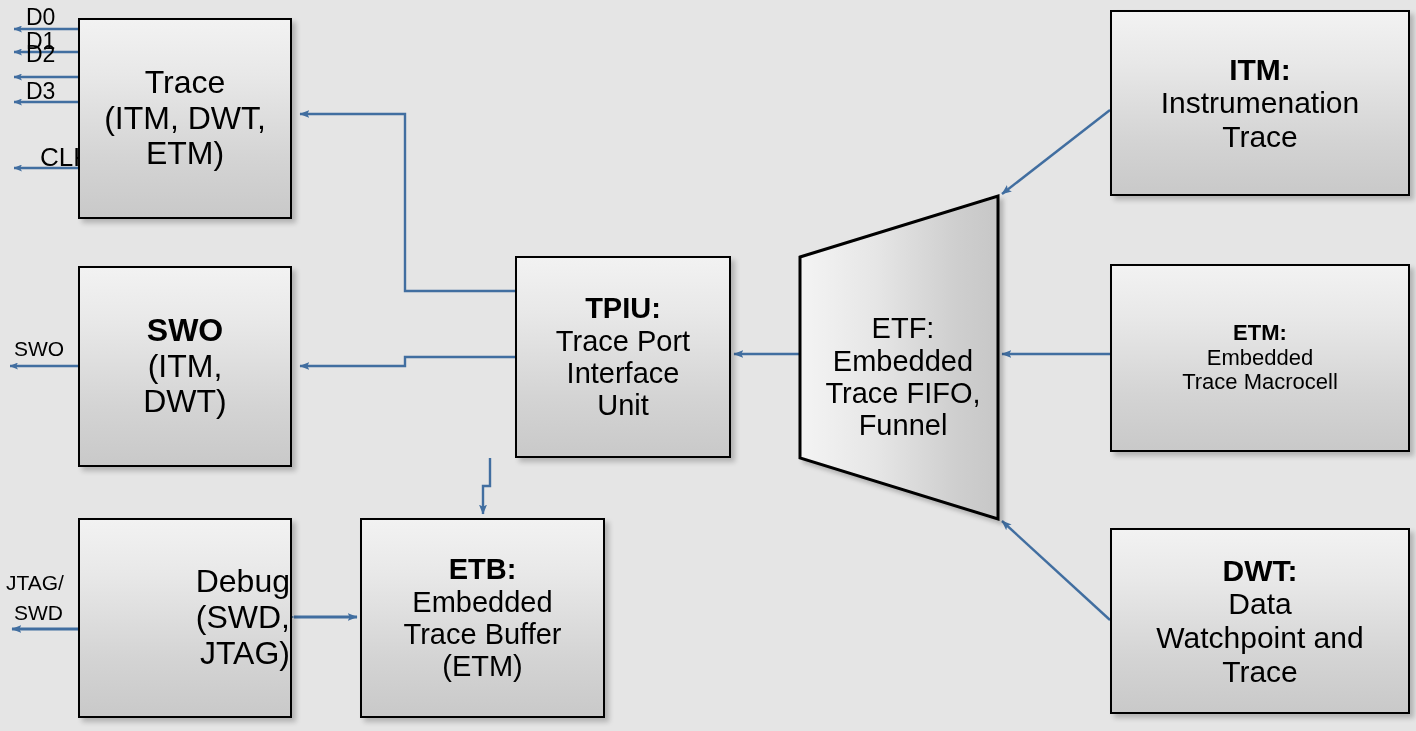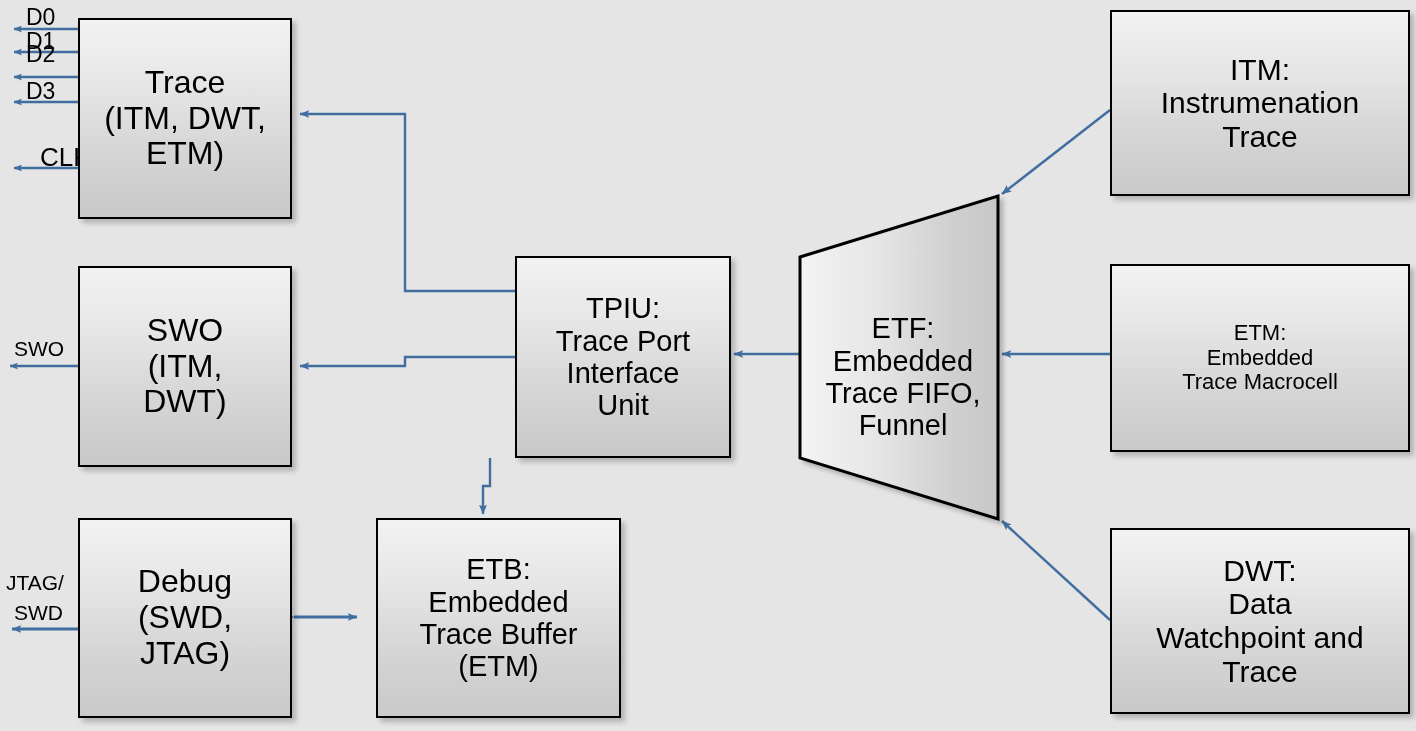--- a/index.html
+++ b/index.html
@@ -34,21 +34,21 @@
     box-shadow: 4px 4px 5px rgba(0,0,0,0.22);
     display: flex;
     flex-direction: column;
     align-items: center;
     justify-content: center;
     text-align: center;
     color: #000000;
     line-height: 1.12;
   }
   .node .ttl {
-    font-weight: normal;
+    font-weight: bold;
   }
   .node .ln {
     font-weight: normal;
     white-space: nowrap;
   }
   .trapezoid {
     position: absolute;
     box-sizing: border-box;
     display: flex;
     flex-direction: column;
@@ -142,34 +142,34 @@
     <span class="ln">(ITM, DWT,</span>
     <span class="ln">ETM)</span>
   </div>
 
   <div class="node" style="left:78px; top:266px; width:214px; height:201px; font-size:32px;">
     <span class="ttl">SWO</span>
     <span class="ln">(ITM,</span>
     <span class="ln">DWT)</span>
   </div>
 
-  <div class="node" style="left:78px; top:518px; width:214px; height:200px; font-size:32px;">
+  <div class="node" style="left:78px; top:518px; width:214px; height:200px; font-size:32px;align-items:flex-end;">
     <span class="ln">Debug</span>
     <span class="ln">(SWD,</span>
     <span class="ln">JTAG)</span>
   </div>
 
   <div class="node" style="left:515px; top:256px; width:216px; height:202px; font-size:29px;">
     <span class="ttl">TPIU:</span>
     <span class="ln">Trace Port</span>
     <span class="ln">Interface</span>
     <span class="ln">Unit</span>
   </div>
 
-  <div class="node" style="left:360px; top:518px; width:245px; height:200px; font-size:29px;margin-left:16px;">
+  <div class="node" style="left:360px; top:518px; width:245px; height:200px; font-size:29px;">
     <span class="ttl">ETB:</span>
     <span class="ln">Embedded</span>
     <span class="ln">Trace Buffer</span>
     <span class="ln">(ETM)</span>
   </div>
 
   <div class="trapezoid" style="left:800px; top:257px; width:198px; height:201px; font-size:29px;">
     <div class="trap-text">
       <div class="ttl">ETF:</div>
       <div class="ln">Embedded</div>

